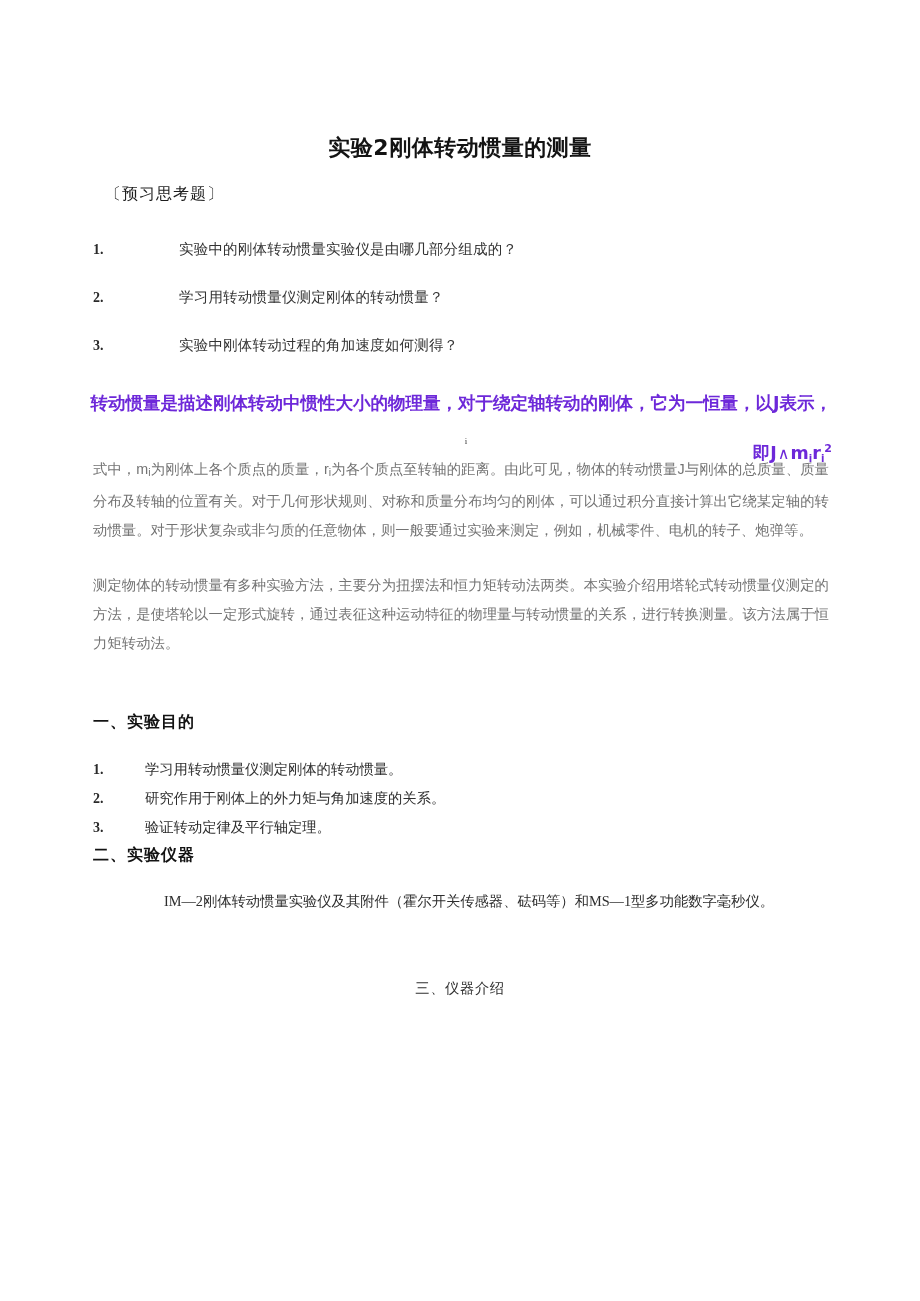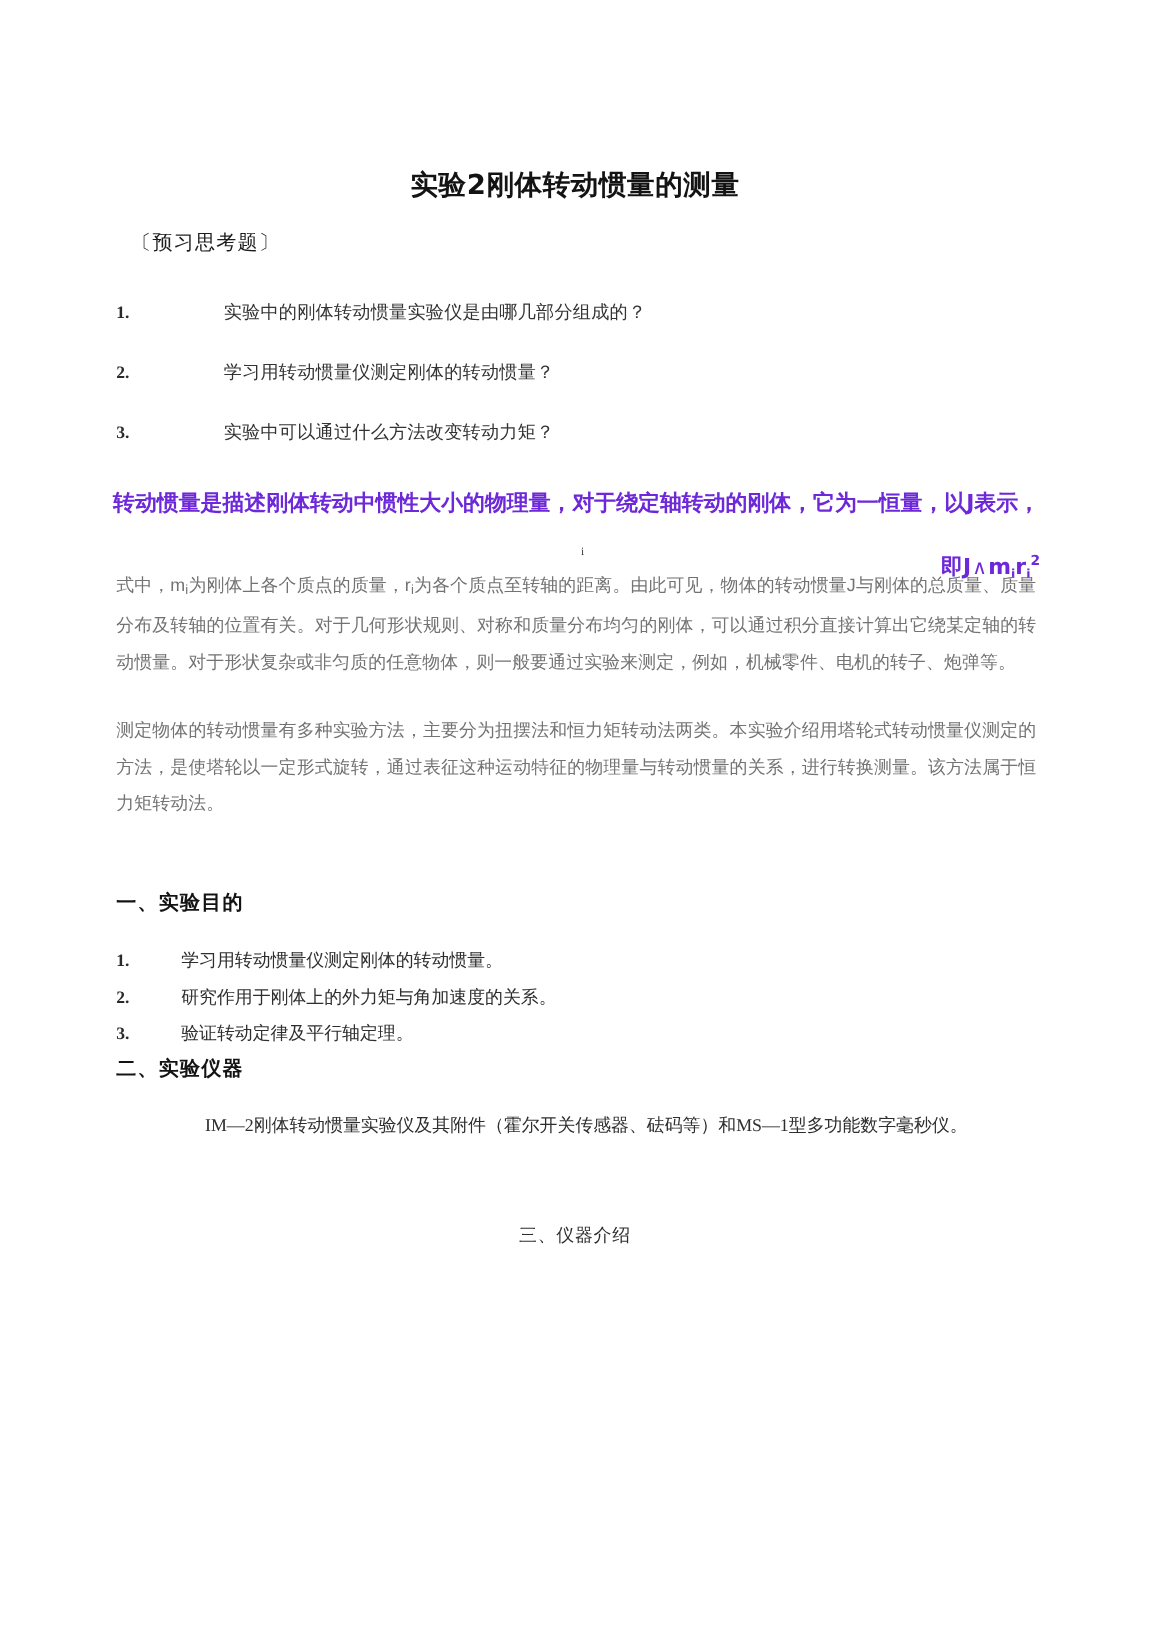--- a/index.html
+++ b/index.html
@@ -220,21 +220,21 @@
     <div class="qitem">
       <span class="qnum">1.</span>
       <span class="qtext">实验中的刚体转动惯量实验仪是由哪几部分组成的？</span>
     </div>
     <div class="qitem">
       <span class="qnum">2.</span>
       <span class="qtext">学习用转动惯量仪测定刚体的转动惯量？</span>
     </div>
     <div class="qitem">
       <span class="qnum">3.</span>
-      <span class="qtext">实验中可以通过什么方法改变转动力矩？</span>
+      <span class="qtext">实验中刚体转动过程的角加速度如何测得？</span>
     </div>
   </div>
 
   <div class="bold-def"><span>转动惯量是描述刚体转动中惯性大小的物理量，对于绕定轴转动的刚体，它为一恒量，以J表示，即</span><span class="formula"><span>J</span><span class="sigma-glyph">∧</span><span>m</span><sub>i</sub><span>r</span><sub>i</sub><sup>2</sup></span></div>
 
   <div class="sigma-index"><span>i</span></div>
 
   <div class="body-para" id="para-1"><span>式中，</span><span>m</span><sub>i</sub><span>为刚体上各个质点的质量，</span><span>r</span><sub>i</sub><span>为各个质点至转轴的距离。由此可见，物体的转动惯量J与刚体的总质量、质量分布及转轴的位置有关。对于几何形状规则、对称和质量分布均匀的刚体，可以通过积分直接计算出它绕某定轴的转动惯量。对于形状复杂或非匀质的任意物体，则一般要通过实验来测定，例如，机械零件、电机的转子、炮弹等。</span></div>
 
   <div class="body-para" id="para-2">测定物体的转动惯量有多种实验方法，主要分为扭摆法和恒力矩转动法两类。本实验介绍用塔轮式转动惯量仪测定的方法，是使塔轮以一定形式旋转，通过表征这种运动特征的物理量与转动惯量的关系，进行转换测量。该方法属于恒力矩转动法。</div>

